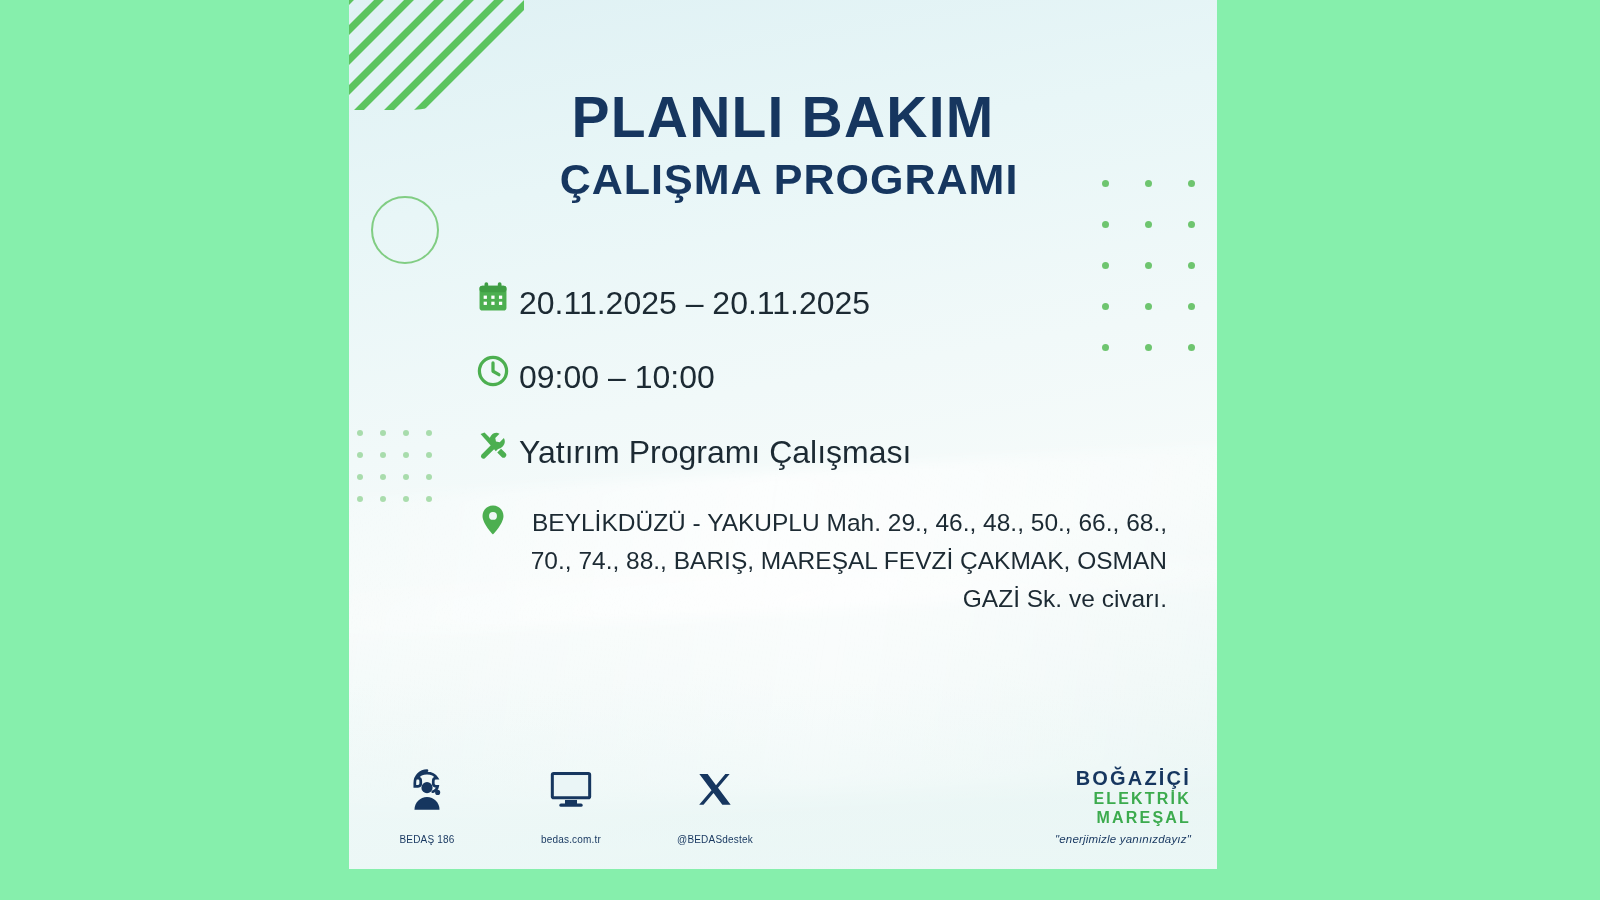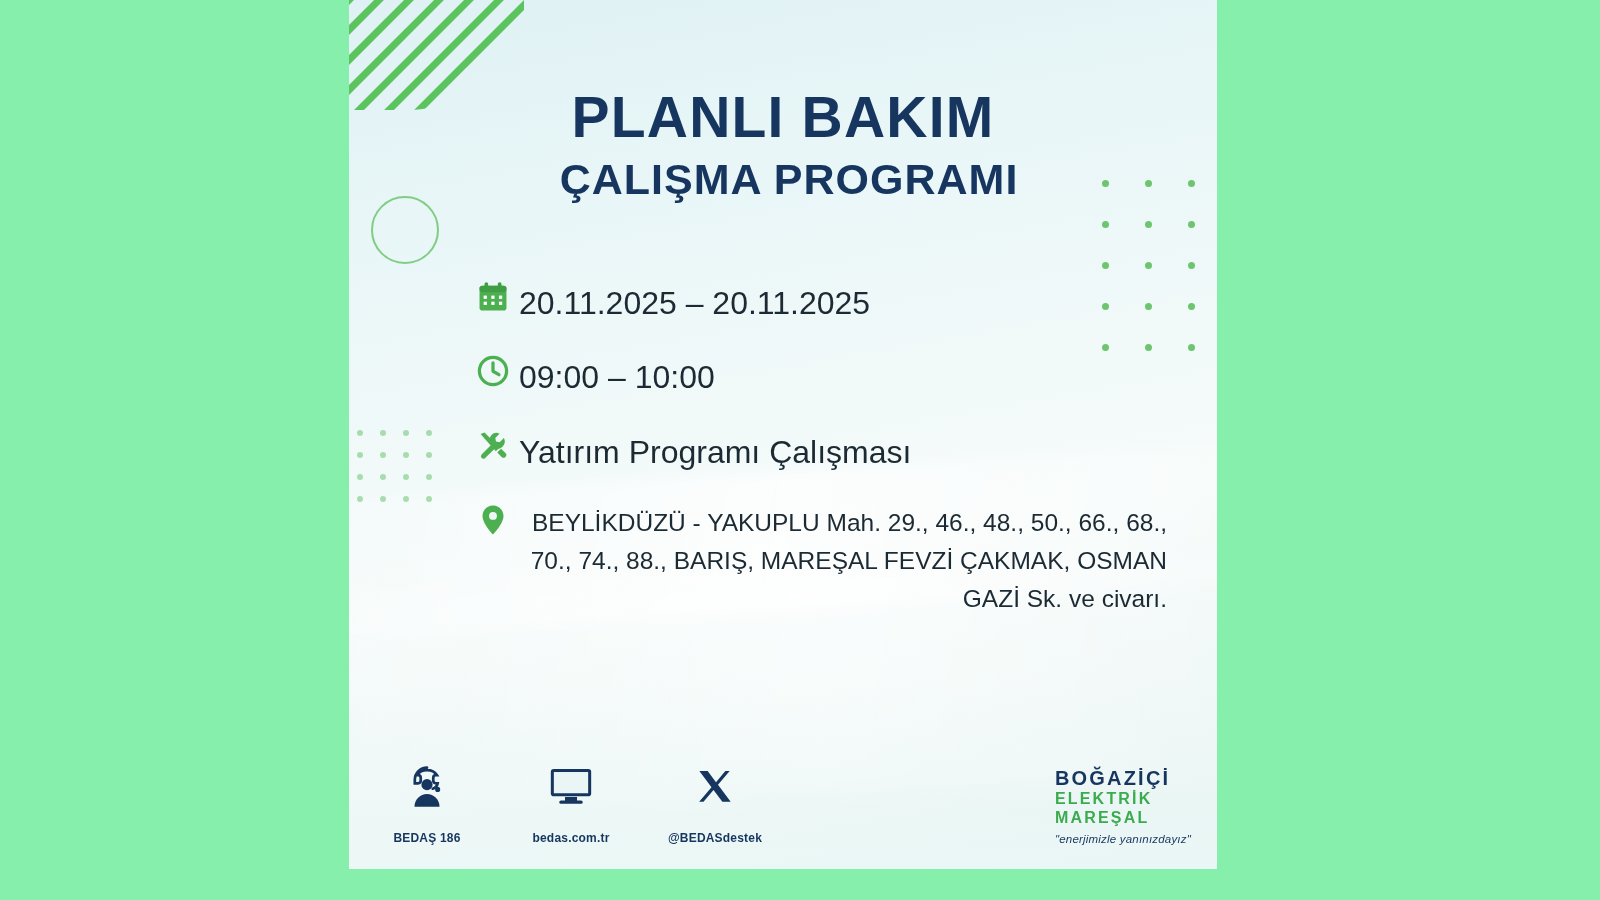--- a/index.html
+++ b/index.html
@@ -193,32 +193,32 @@
     text-align: center;
   }
   .footer-item .fi-icon {
     height: 46px;
     display: flex;
     align-items: flex-end;
     justify-content: center;
   }
   .footer-item .fi-label {
     margin-top: 23px;
-    font-size: 12px;
+    font-size: 10px;
     color: #16365f;
-    font-weight: bold;
+    font-weight: normal;
     letter-spacing: 0.2px;
     white-space: nowrap;
   }
 
   .brand {
     position: absolute;
     right: 26px;
     bottom: 6px;
-    text-align: left;
+    text-align: right;
   }
   .brand-l1 {
     font-size: 20px;
     font-weight: bold;
     letter-spacing: 2.2px;
     color: #16365f;
     line-height: 1.18;
   }
   .brand-l2, .brand-l3 {
     font-size: 16px;

